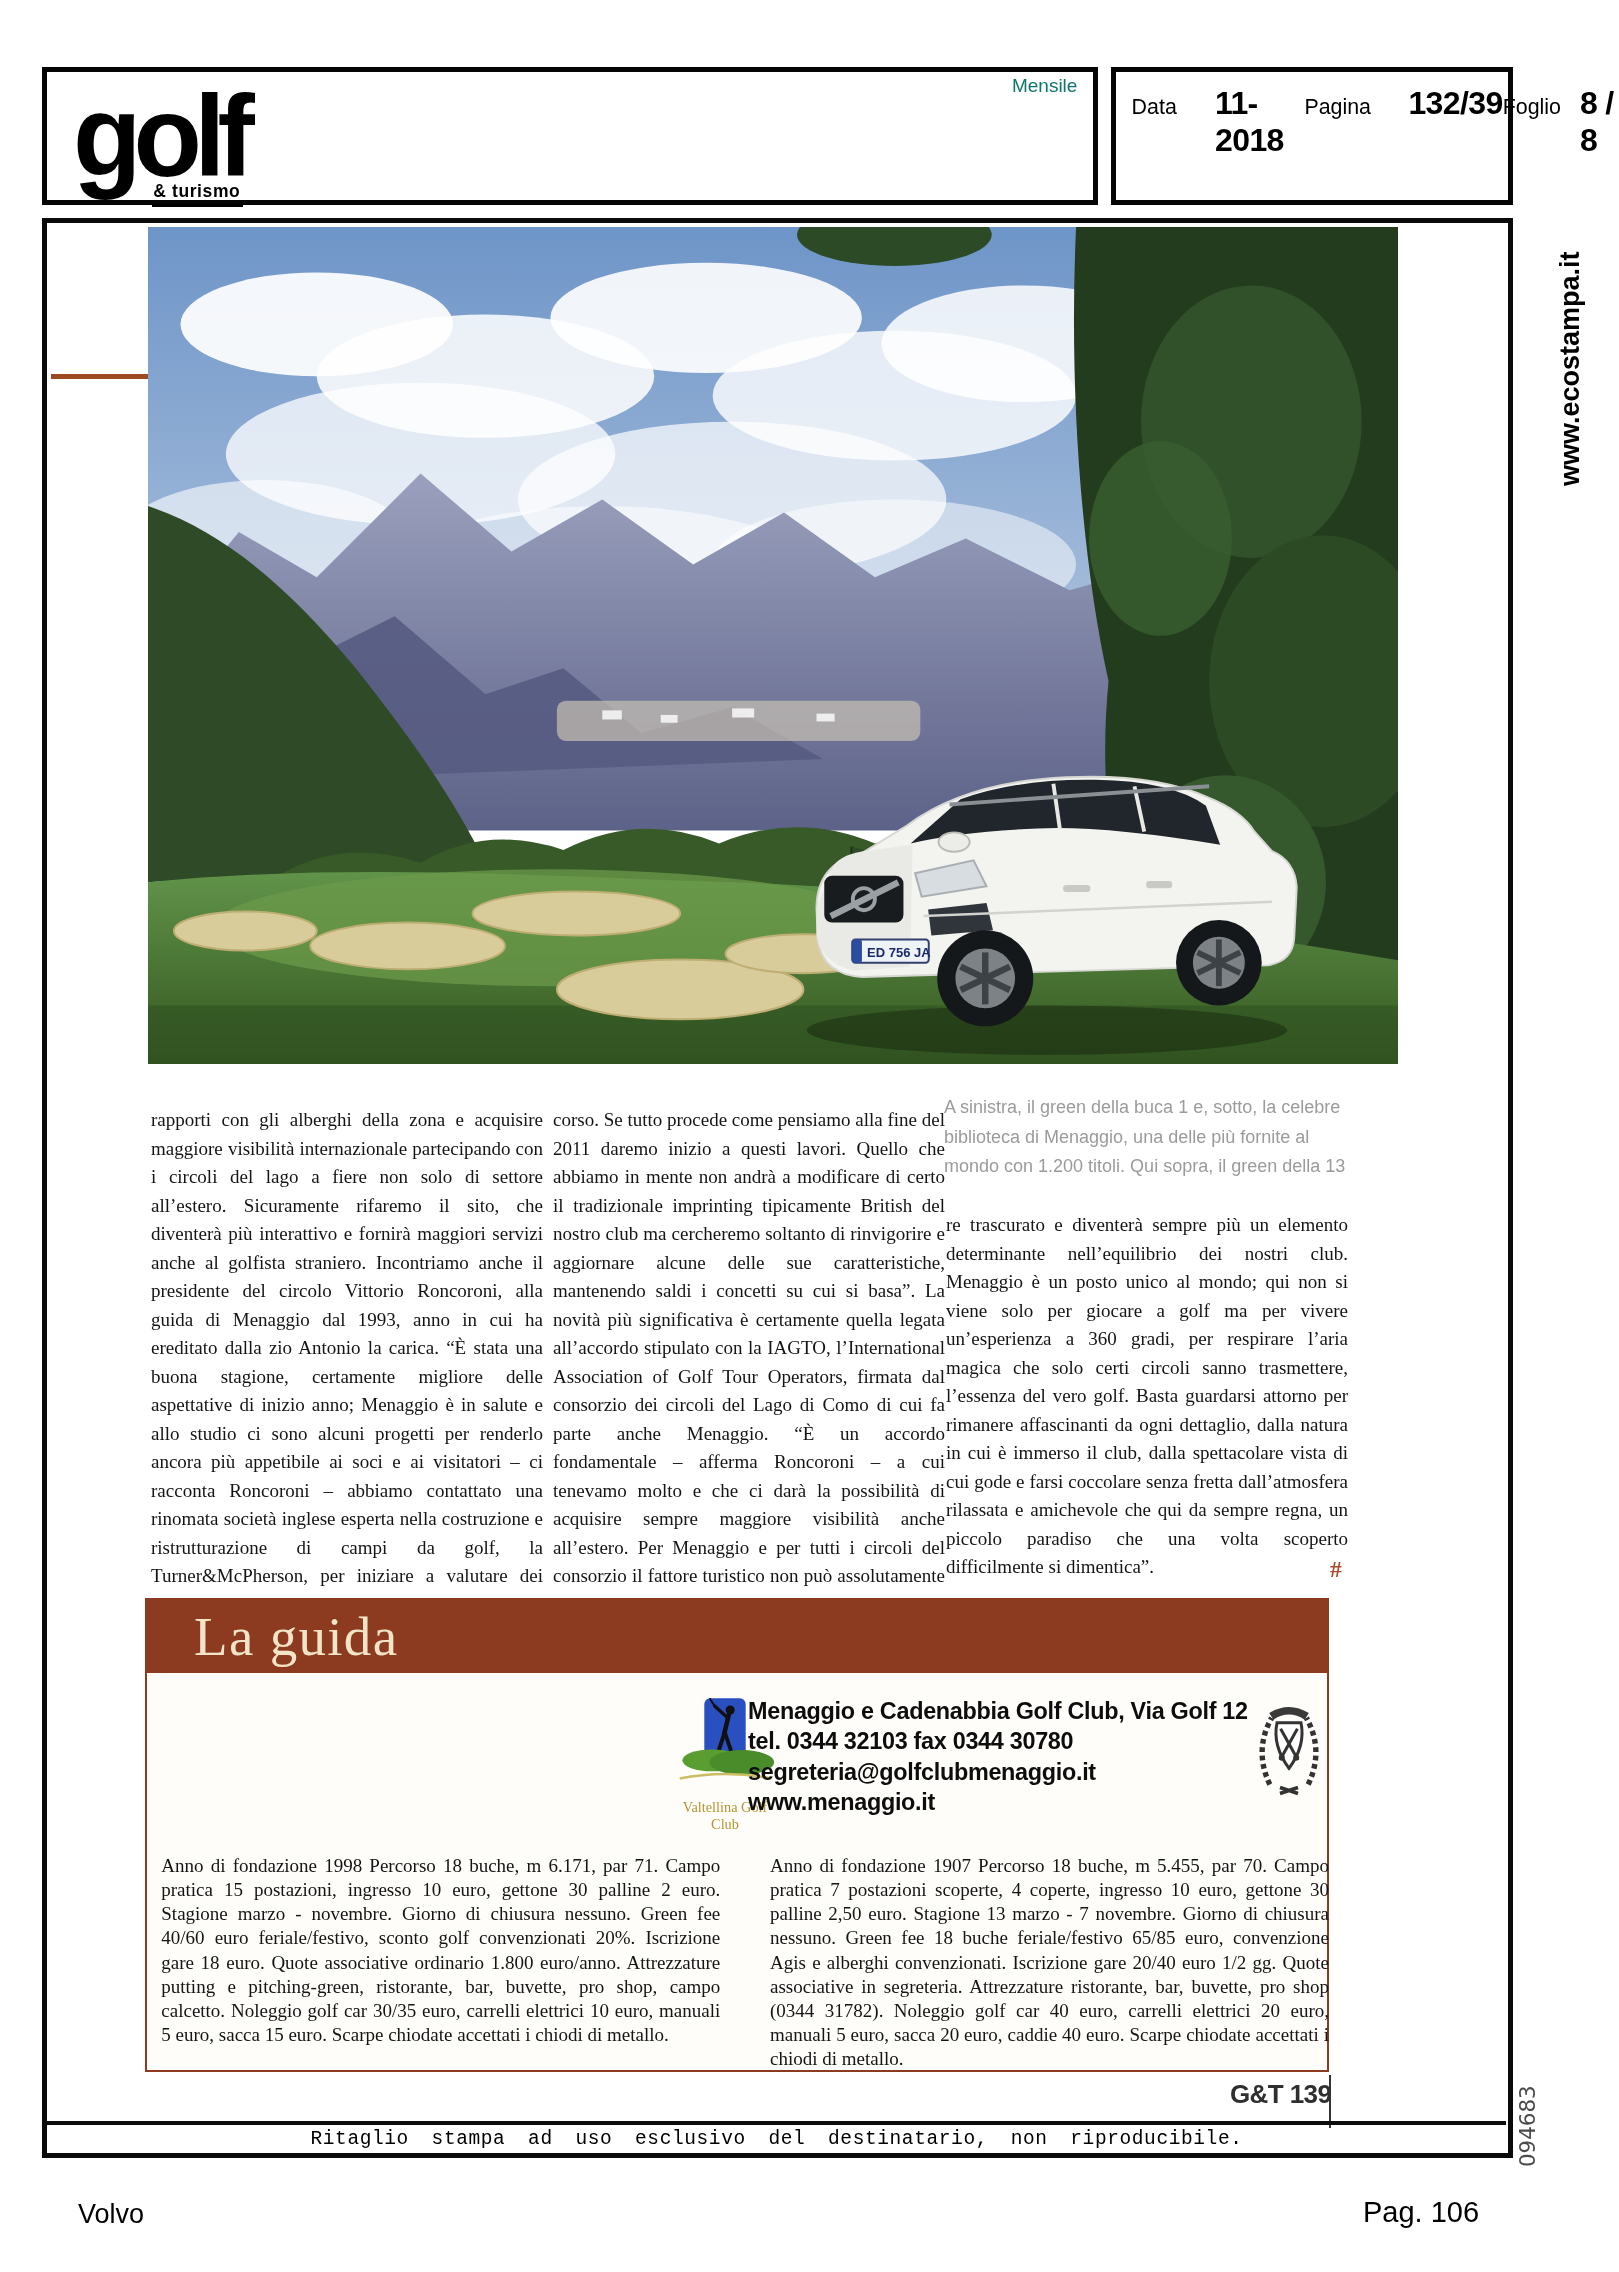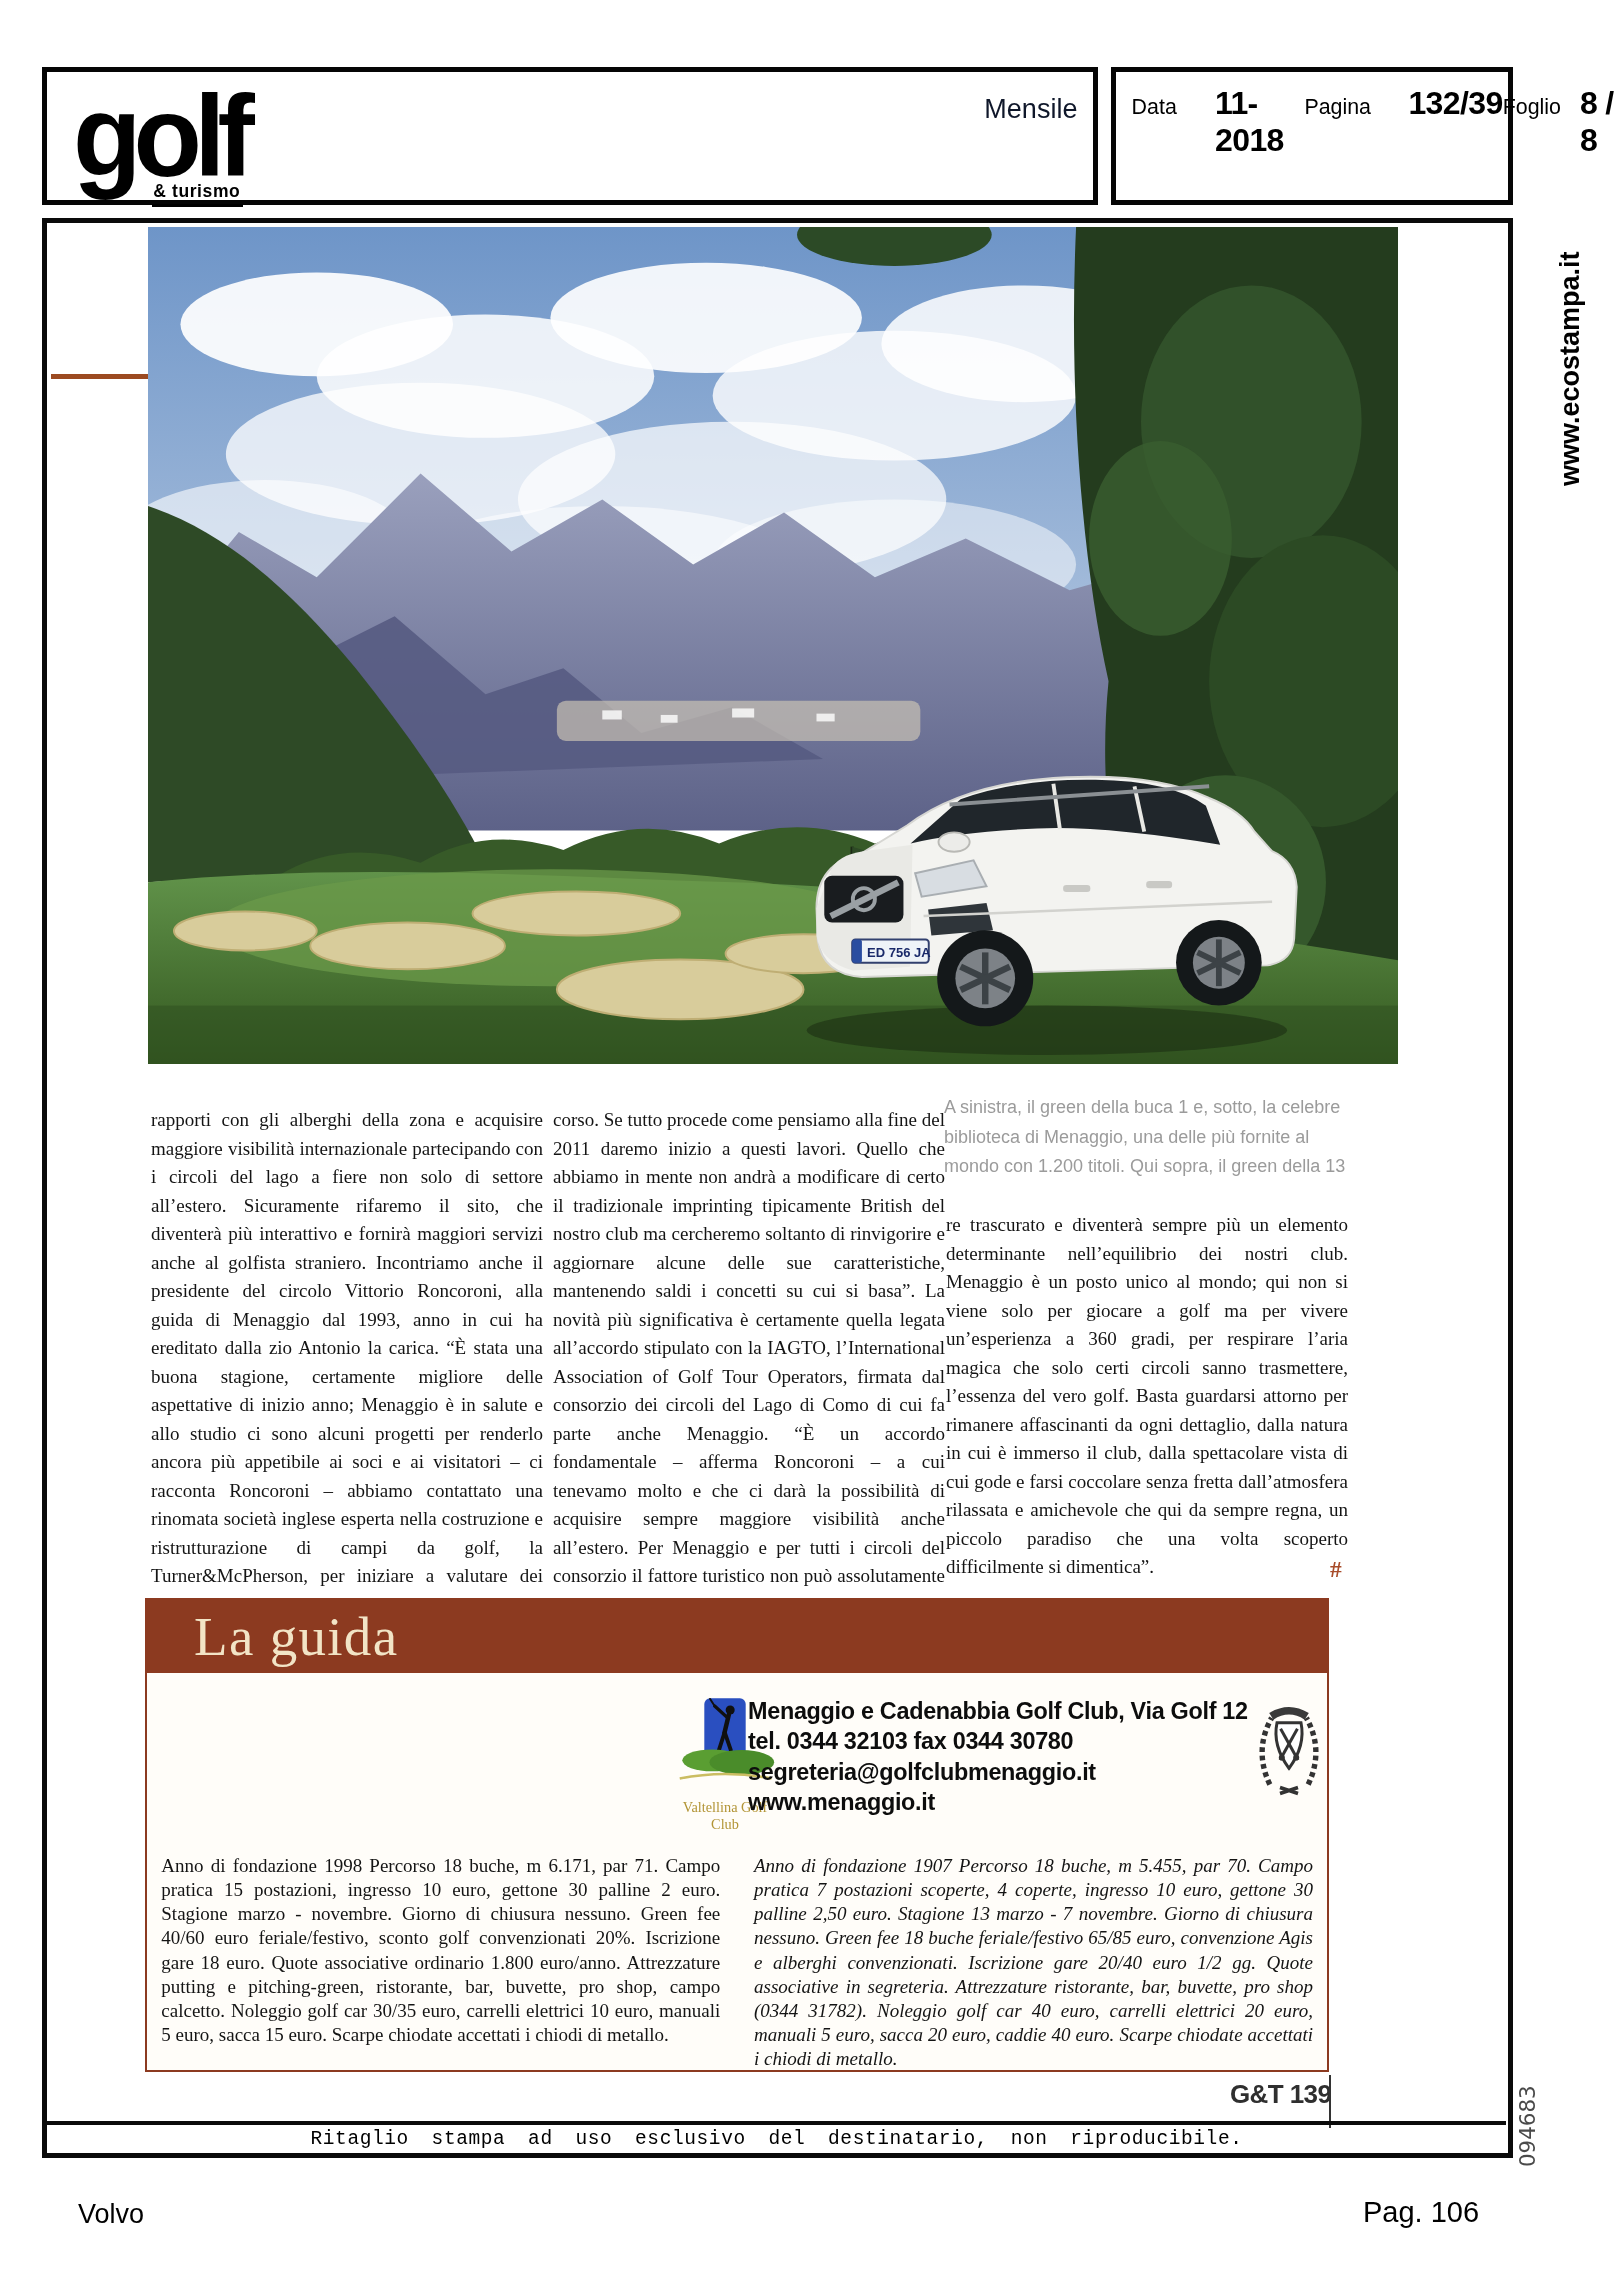--- a/index.html
+++ b/index.html
@@ -5,21 +5,21 @@
   html,body{margin:0;padding:0;background:#ffffff;}
   body{width:1620px;height:2273px;position:relative;font-family:"Liberation Sans",sans-serif;color:#111;}
   .page{position:absolute;inset:0;background:#fff;overflow:hidden;}
   .abs{position:absolute;}
 
   
   .mast-left{left:42px;top:67px;width:1056px;height:138px;border:5.8px solid #050505;box-sizing:border-box;background:#fff;padding-left:21px;}
   .logo-wrap{position:absolute;left:26px;top:13px;}
   .logo-main{font-size:112px;font-weight:800;letter-spacing:-7.8px;line-height:.92;color:#000;transform:scaleY(1.02);}
   .logo-sub{font-size:17.5px;font-weight:700;letter-spacing:0.6px;color:#000;margin-left:79px;margin-top:-22px;border-bottom:3.2px solid #000;display:inline-block;padding:0 2.6px 1.9px 1.3px;}
-  .frequency{position:absolute;right:15.6px;top:22px;font-size:27px;color:#0f172a;}
+  .frequency{position:absolute;right:15.6px;top:3px;font-size:19px;color:#0f766e;}
   .mast-right{left:1111px;top:67px;width:402px;height:138px;border:5.8px solid #050505;box-sizing:border-box;background:#fff;padding:13px 15.6px;display:flex;justify-content:space-between;}
   .info-row{display:flex;align-items:baseline;}
   .info-label{width:104px;font-size:21.4px;color:#000;}
   .info-value{font-size:32px;font-weight:700;letter-spacing:-0.6px;color:#000;}
 
   
   .vert{writing-mode:vertical-rl;transform:rotate(180deg);white-space:nowrap;}
   .eco-url{left:1555px;top:97px;height:389px;font-size:27px;font-weight:700;color:#000;}
   .clip-code{left:1515px;top:2031px;height:136px;font-size:21.4px;color:#4a4a4a;font-family:"DejaVu Sans",sans-serif;}
 
@@ -40,21 +40,21 @@
 
   
   .guide-box{left:145px;top:1598px;width:1184px;height:474px;border:2.6px solid #8c3a20;box-sizing:border-box;background:#fffdf9;}
   .guide-band{position:absolute;left:0;top:0;right:0;height:73px;background:#8c3a20;}
   .guide-title{position:absolute;left:47px;top:5.2px;font-family:"Liberation Serif",serif;font-size:55px;color:#f2e4c6;letter-spacing:1.3px;}
   .club-contact{position:absolute;width:506px;font-size:23.4px;font-weight:700;line-height:1.3;letter-spacing:-0.3px;color:#0d0d0d;}
   .contact1{left:18px;top:96px;}
   .contact2{left:601px;top:96px;}
   .club-desc{position:absolute;font-family:"Liberation Serif",serif;font-size:19px;line-height:1.27;text-align:justify;color:#141414;}
   .desc1{left:14.3px;top:254px;width:559px;}
-  .desc2{left:607px;top:254px;width:559px;font-style:italic;}
+  .desc2{left:623px;top:254px;width:559px;}
   .v-logo{position:absolute;left:523px;top:97px;width:110px;text-align:center;}
   .v-logo-caption{font-family:"Liberation Serif",serif;font-size:14.3px;color:#b29435;margin-top:2.6px;}
   .m-crest{position:absolute;left:1103px;top:95px;}
 
   
   .issue-ref{left:1230px;top:2079px;font-size:26px;font-weight:700;color:#2f2f2f;letter-spacing:-0.6px;}
   .crop-line{left:1329px;top:2075px;width:1.9px;height:53px;background:#333;}
   .footer-strip{left:47px;top:2121px;width:1459px;height:32px;border-top:4.5px solid #0a0a0a;box-sizing:border-box;display:flex;align-items:center;justify-content:center;font-family:"Liberation Mono",monospace;font-size:19.5px;word-spacing:10.4px;letter-spacing:0.6px;color:#000;text-align:center;}
   .brand-note{left:78px;top:2199px;font-size:27px;color:#000;}
   .page-ref{left:1363px;top:2196px;font-size:29px;color:#000;}

